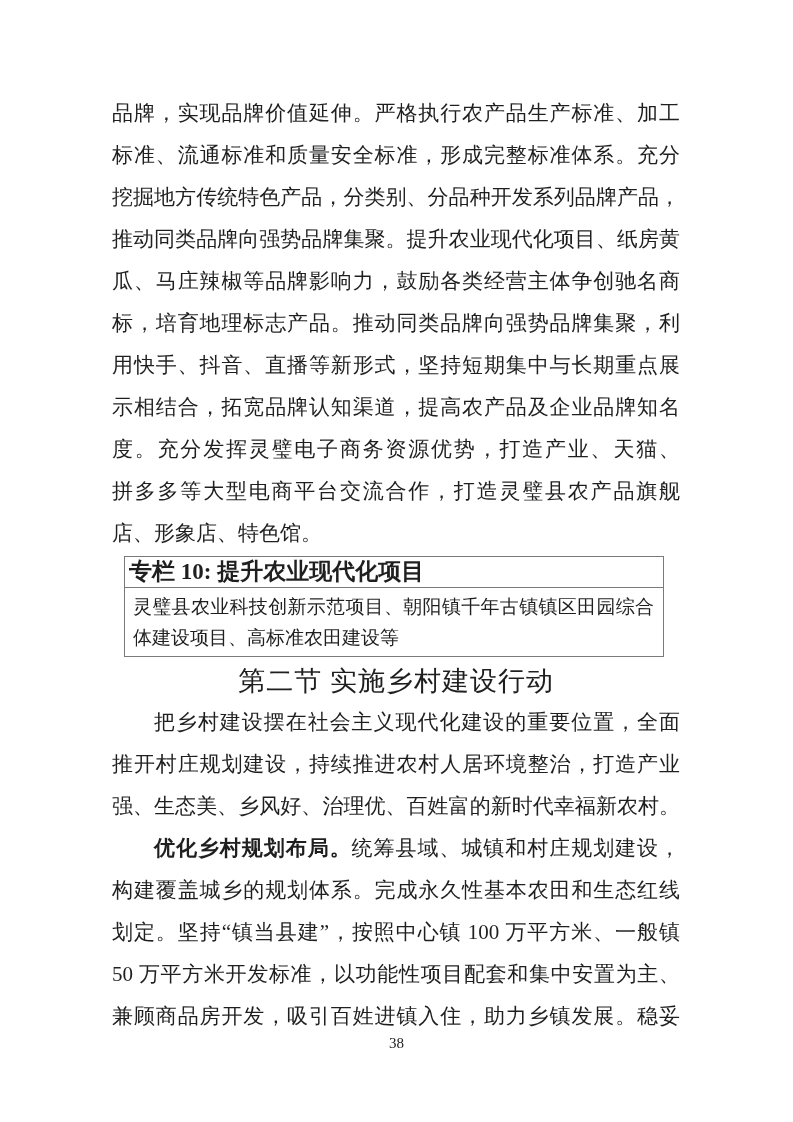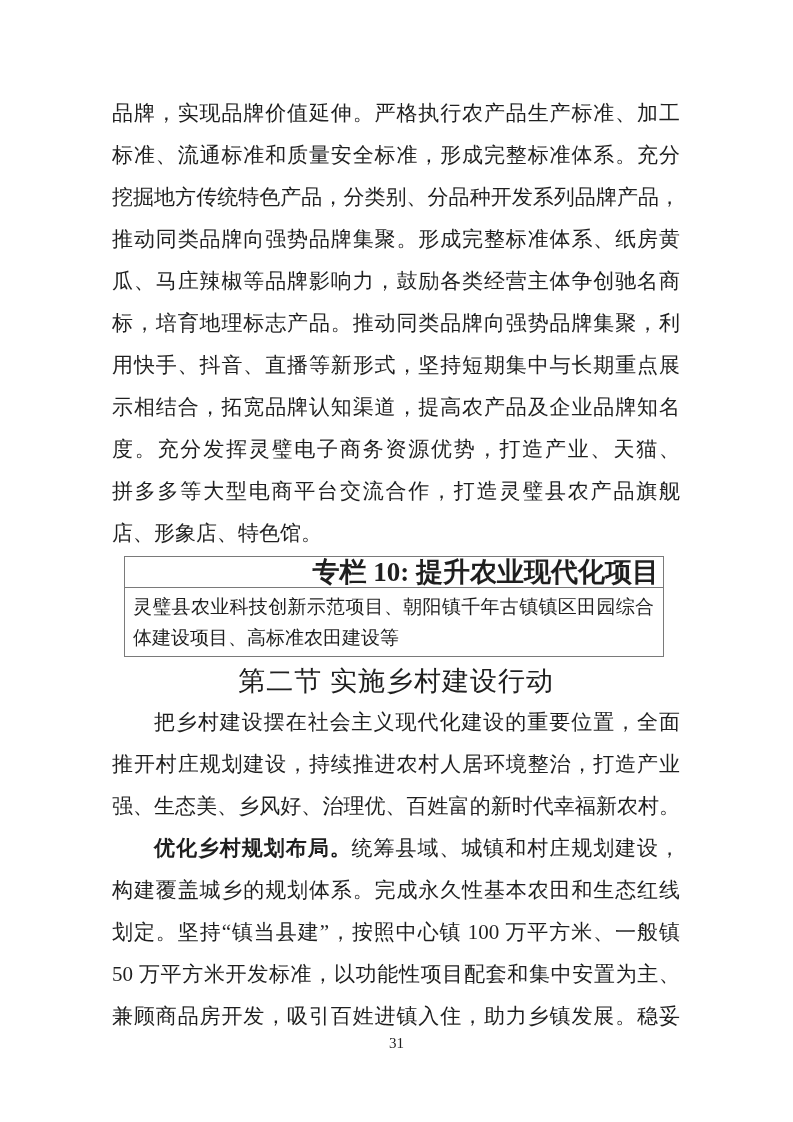--- a/index.html
+++ b/index.html
@@ -39,23 +39,23 @@
   .bold { font-weight: 700; }
 
   
   .column-box {
     margin: 2px 16px 0 12px;
     border: 1.5px solid #7a7a7a;
     background: #ffffff;
   }
   .box-header {
     border-bottom: 1.5px solid #7a7a7a;
-    text-align: right;
+    text-align: left;
     font-weight: 700;
-    font-size: 27px;
+    font-size: 23px;
     line-height: 28px;
     padding: 1px 4px;
   }
   .box-body {
     padding: 3px 9px 3px 8px;
   }
   .bl2 {
     font-size: 19px;
     line-height: 31px;
     overflow: hidden;
@@ -85,21 +85,21 @@
 </head>
 <body>
 
 <div class="page">
   <main class="content">
 
     <section class="para">
       <div class="bl j">品牌，实现品牌价值延伸。严格执行农产品生产标准、加工</div>
       <div class="bl j">标准、流通标准和质量安全标准，形成完整标准体系。充分</div>
       <div class="bl j">挖掘地方传统特色产品，分类别、分品种开发系列品牌产品，</div>
-      <div class="bl j">推动同类品牌向强势品牌集聚。形成完整标准体系、纸房黄</div>
+      <div class="bl j">推动同类品牌向强势品牌集聚。提升农业现代化项目、纸房黄</div>
       <div class="bl j">瓜、马庄辣椒等品牌影响力，鼓励各类经营主体争创驰名商</div>
       <div class="bl j">标，培育地理标志产品。推动同类品牌向强势品牌集聚，利</div>
       <div class="bl j">用快手、抖音、直播等新形式，坚持短期集中与长期重点展</div>
       <div class="bl j">示相结合，拓宽品牌认知渠道，提高农产品及企业品牌知名</div>
       <div class="bl j">度。充分发挥灵璧电子商务资源优势，打造产业、天猫、</div>
       <div class="bl j">拼多多等大型电商平台交流合作，打造灵璧县农产品旗舰</div>
       <div class="bl">店、形象店、特色馆。</div>
     </section>
 
     <section class="column-box">
@@ -123,14 +123,14 @@
         <span class="bold">优化乡村规划布局。</span><span>统筹县域、城镇和村庄规划建设，</span>
       </div>
       <div class="bl j">构建覆盖城乡的规划体系。完成永久性基本农田和生态红线</div>
       <div class="bl j">划定。坚持“镇当县建”，按照中心镇 100 万平方米、一般镇</div>
       <div class="bl j">50 万平方米开发标准，以功能性项目配套和集中安置为主、</div>
       <div class="bl j">兼顾商品房开发，吸引百姓进镇入住，助力乡镇发展。稳妥</div>
     </section>
 
   </main>
 
-  <footer class="page-number">31</footer>
+  <footer class="page-number">38</footer>
 </div>
 
 </body></html>

